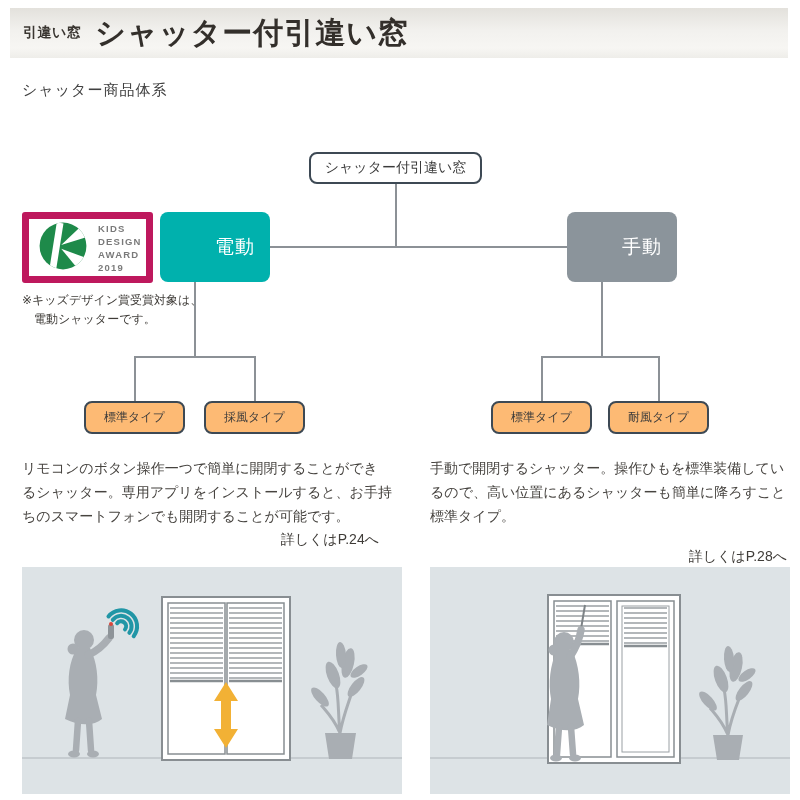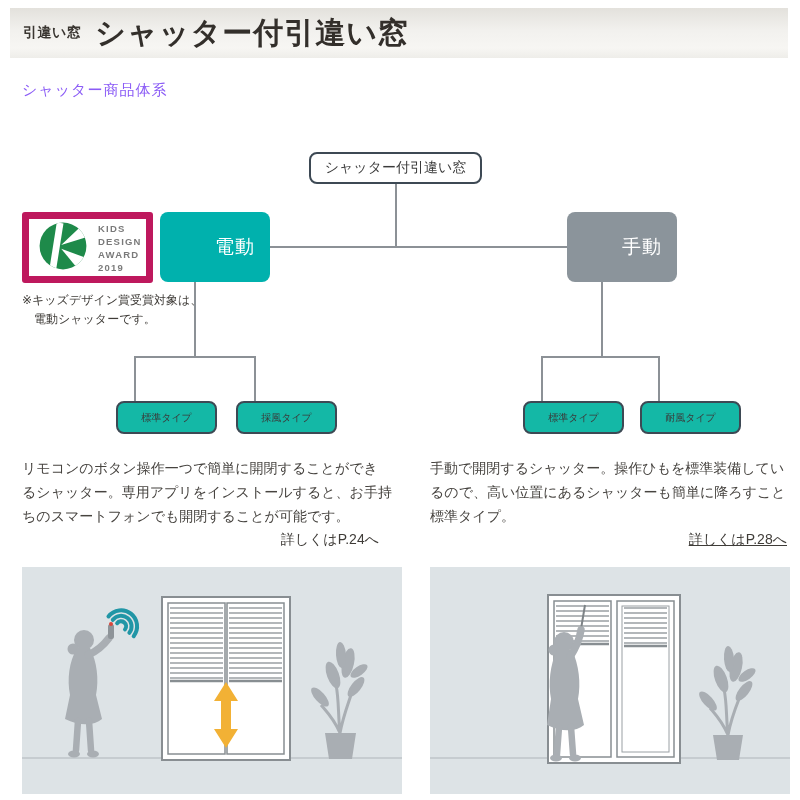--- a/index.html
+++ b/index.html
@@ -6,28 +6,28 @@
   body{font-family:"Liberation Sans","DejaVu Sans",sans-serif;}
   #page{position:relative;width:800px;height:800px;background:#fff;overflow:hidden;}
 
   
   .header-band{position:absolute;left:10px;top:8px;width:778px;height:50px;
     background:linear-gradient(180deg,#e3e1dc 0%,#f2f1ee 45%,#f7f6f3 80%,#eeede9 100%);
     display:flex;align-items:center;}
   .header-category{font-size:14px;font-weight:bold;color:#3a3631;margin-left:13px;letter-spacing:.5px;}
   .header-title{font-size:30px;font-weight:bold;color:#332f2b;margin-left:14px;letter-spacing:1px;}
 
-  .section-title{position:absolute;left:22px;top:81px;font-size:15px;color:#8b5cf6;letter-spacing:1px;}
+  .section-title{position:absolute;left:22px;top:81px;font-size:15px;color:#404040;letter-spacing:1px;}
 
   
   .node-root{position:absolute;left:309px;top:152px;width:173px;height:32px;background:#fff;
     border:2px solid #3d4954;border-radius:8px;display:flex;align-items:center;justify-content:center;
     font-size:14px;color:#3a3a3a;box-sizing:border-box;}
-  .leaf{position:absolute;width:101px;height:33px;background:#14b8a6;border:2px solid #3d4954;border-radius:8px;
-    display:flex;align-items:center;justify-content:center;font-size:10px;color:#3a3a3a;box-sizing:border-box;margin-left:32px;}
+  .leaf{position:absolute;width:101px;height:33px;background:#fdba74;border:2px solid #3d4954;border-radius:8px;
+    display:flex;align-items:center;justify-content:center;font-size:12px;color:#3a3a3a;box-sizing:border-box;}
   .cline{position:absolute;background:#8c9196;}
   .bigbox{position:absolute;width:70px;height:70px;border-radius:8px;display:flex;align-items:center;
     justify-content:center;font-size:19px;color:#fff;letter-spacing:1px;padding-left:40px;}
   .box-electric{left:160px;top:212px;background:#00b1ad;}
   .box-manual{left:567px;top:212px;background:#8b949b;}
 
   
   .award-box{position:absolute;left:22px;top:212px;width:131px;height:71px;background:#fff;
     border:7px solid #be185d;border-radius:3px;display:flex;align-items:center;box-sizing:border-box;}
   .award-logo{margin-left:7px;flex:0 0 auto;}
@@ -106,21 +106,21 @@
     <div>るシャッター。専用アプリをインストールすると、お手持</div>
     <div>ちのスマートフォンでも開閉することが可能です。</div>
   </div>
   <div class="more" style="left:22px;top:531px;">詳しくはP.24へ</div>
 
   <div class="para" style="left:430px;top:456px;">
     <div>手動で開閉するシャッター。操作ひもを標準装備してい</div>
     <div>るので、高い位置にあるシャッターも簡単に降ろすこと</div>
     <div>標準タイプ。</div>
   </div>
-  <div class="more" style="left:430px;top:531px;text-decoration:underline;">詳しくはP.28へ</div>
+  <div class="more" style="left:430px;top:548px;">詳しくはP.28へ</div>
 
   <div class="illus" style="left:22px;width:380px;">
     <svg viewBox="0 0 380 227">
       <line x1="0" y1="191" x2="380" y2="191" stroke="#c6ccd0" stroke-width="2"></line>
 
       <g>
         <rect x="140" y="30" width="128" height="163" fill="#fff" stroke="#888e92" stroke-width="2"></rect>
         <rect x="146" y="36" width="57" height="151" fill="#fff" stroke="#888e92" stroke-width="1.5"></rect>
         <rect x="205" y="36" width="57" height="151" fill="#fff" stroke="#888e92" stroke-width="1.5"></rect>
         <path stroke="#9aa0a4" stroke-width="1.3" d="M148 41H201M148 46H201M148 51H201M148 56H201M148 61H201M148 66H201M148 71H201M148 76H201M148 81H201M148 86H201M148 91H201M148 96H201M148 101H201M148 106H201M148 111H201M207 41H260M207 46H260M207 51H260M207 56H260M207 61H260M207 66H260M207 71H260M207 76H260M207 81H260M207 86H260M207 91H260M207 96H260M207 101H260M207 106H260M207 111H260"></path>

